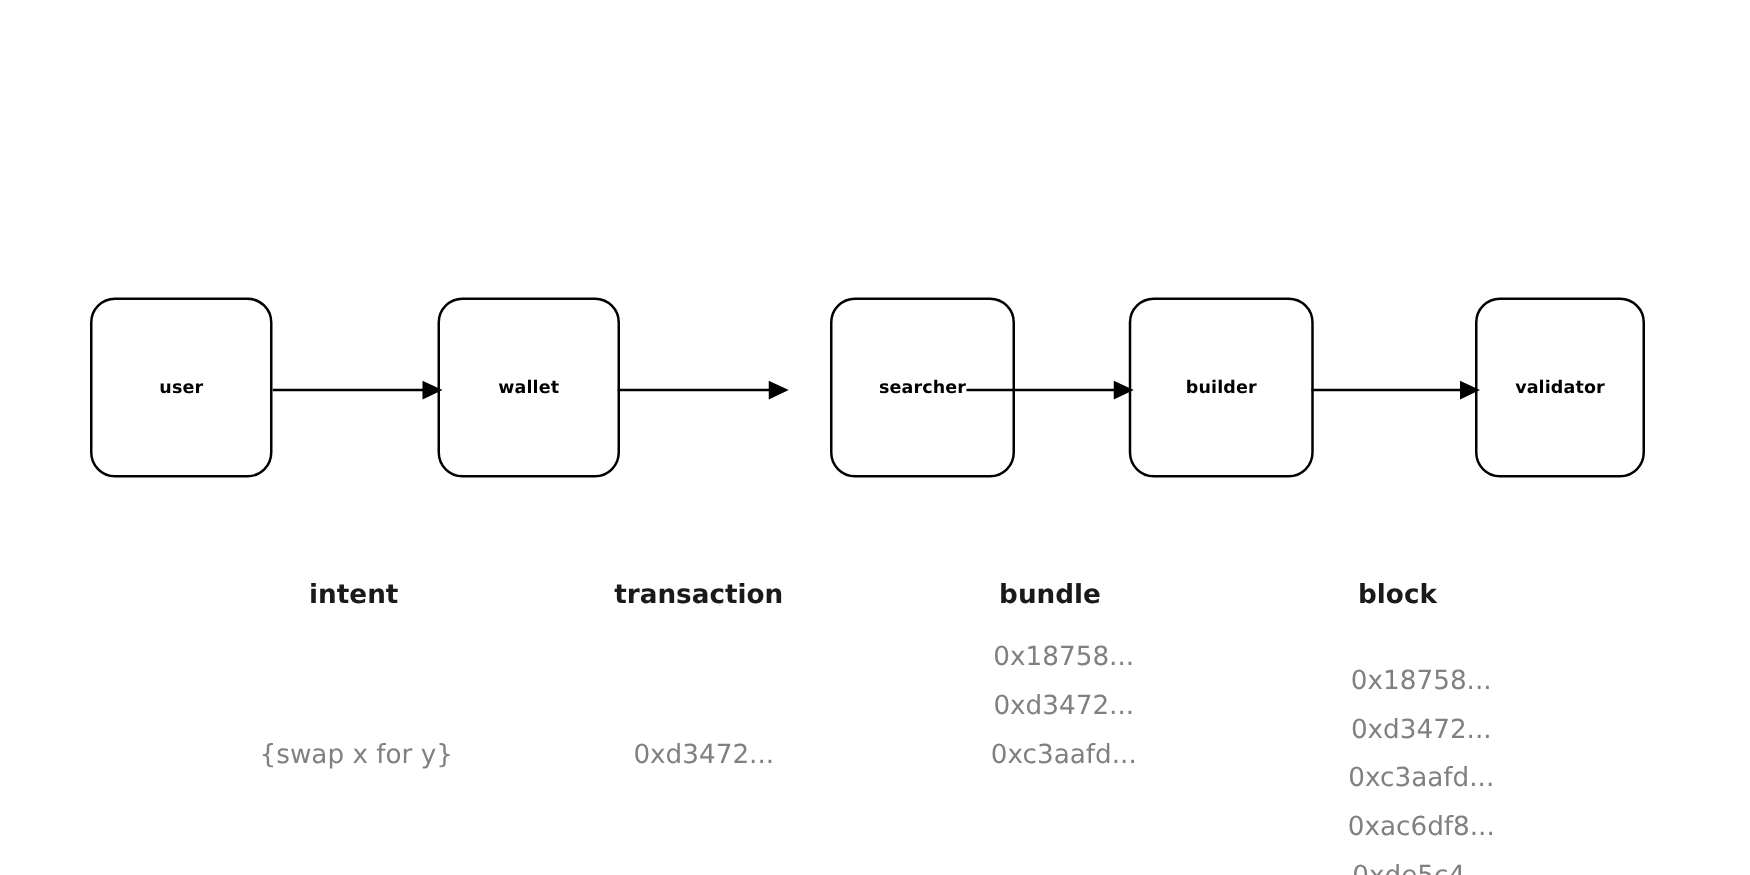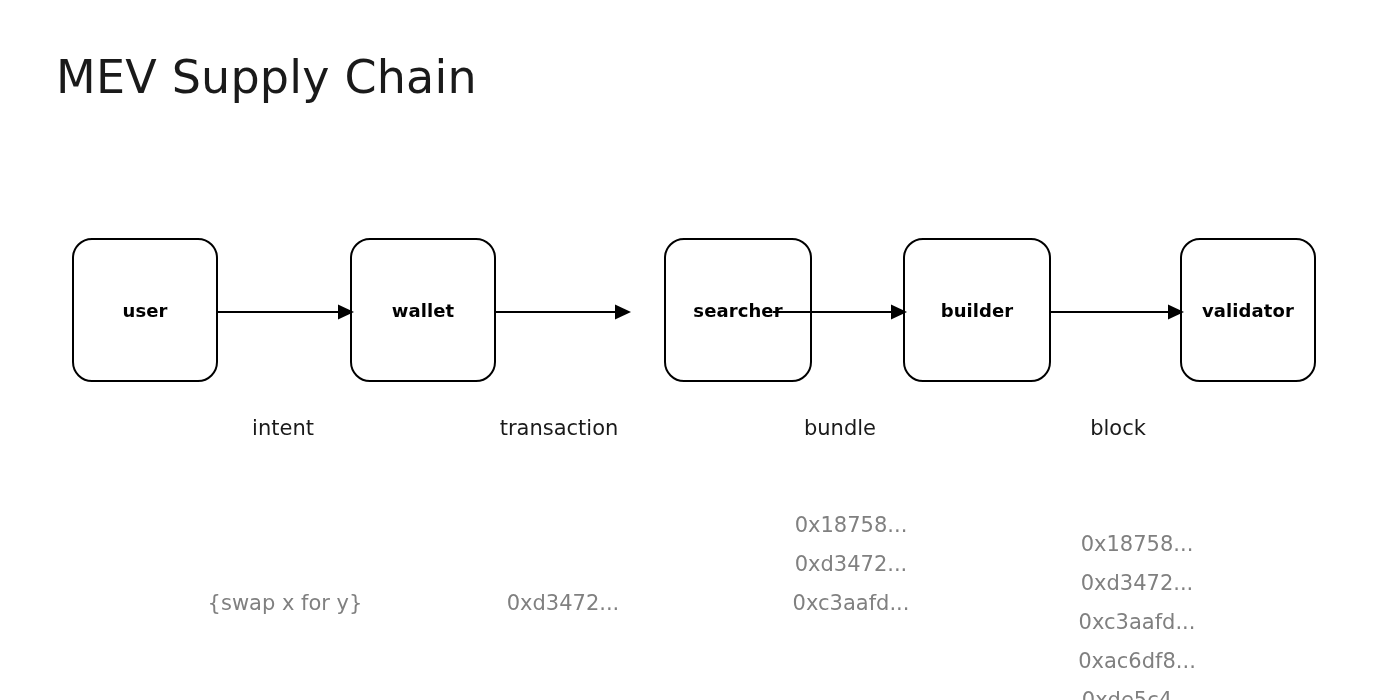--- a/index.html
+++ b/index.html
@@ -41,21 +41,21 @@
     height: 144px;
     box-sizing: border-box;
     border: 2.5px solid #000000;
     border-radius: 20px;
     background: #ffffff;
     display: flex;
     align-items: center;
     justify-content: center;
   }
   .node-label {
-    font-size: 18px;
+    font-size: 14px;
     font-weight: 700;
     color: #000000;
     letter-spacing: 0.1px;
     white-space: nowrap;
   }
 
   #node-user      { left: 72px;   }
   #node-wallet    { left: 350px;  }
   #node-searcher  { left: 627px;  width: 148px; margin-left: 37px; }
   #node-builder   { left: 903px;  width: 148px; }
@@ -71,23 +71,23 @@
   .edge-arrow svg { display: block; }
 
   #edge-user-wallet      { left: 218px;  width: 136px; }
   #edge-wallet-searcher  { left: 494px;  width: 137px; }
   #edge-searcher-builder { left: 773px;  width: 134px; }
   #edge-builder-validator{ left: 1049px; width: 135px; }
 
   
   .edge-label {
     position: absolute;
-    top: 416px;
+    top: 463px;
     font-size: 21px;
-    font-weight: 400;
+    font-weight: 700;
     color: #1a1a1a;
     white-space: nowrap;
     text-align: center;
     transform: translateX(-50%);
   }
   #edge-label-intent      { left: 283px;  }
   #edge-label-transaction { left: 559px;  }
   #edge-label-bundle      { left: 840px;  }
   #edge-label-block       { left: 1118px; }
 
@@ -112,21 +112,20 @@
   #payload-intent      { left: 285px;  }
   #payload-transaction { left: 563px;  }
   #payload-bundle      { left: 851px;  }
   #payload-block       { left: 1137px; bottom: -20px; }
 </style>
 </head>
 <body>
 
 <div id="canvas">
 
-  <div id="diagram-title">MEV Supply Chain</div>
 
   <div class="node" id="node-user">
     <span class="node-label">user</span>
   </div>
 
   <div class="node" id="node-wallet">
     <span class="node-label">wallet</span>
   </div>
 
   <div class="node" id="node-searcher">

